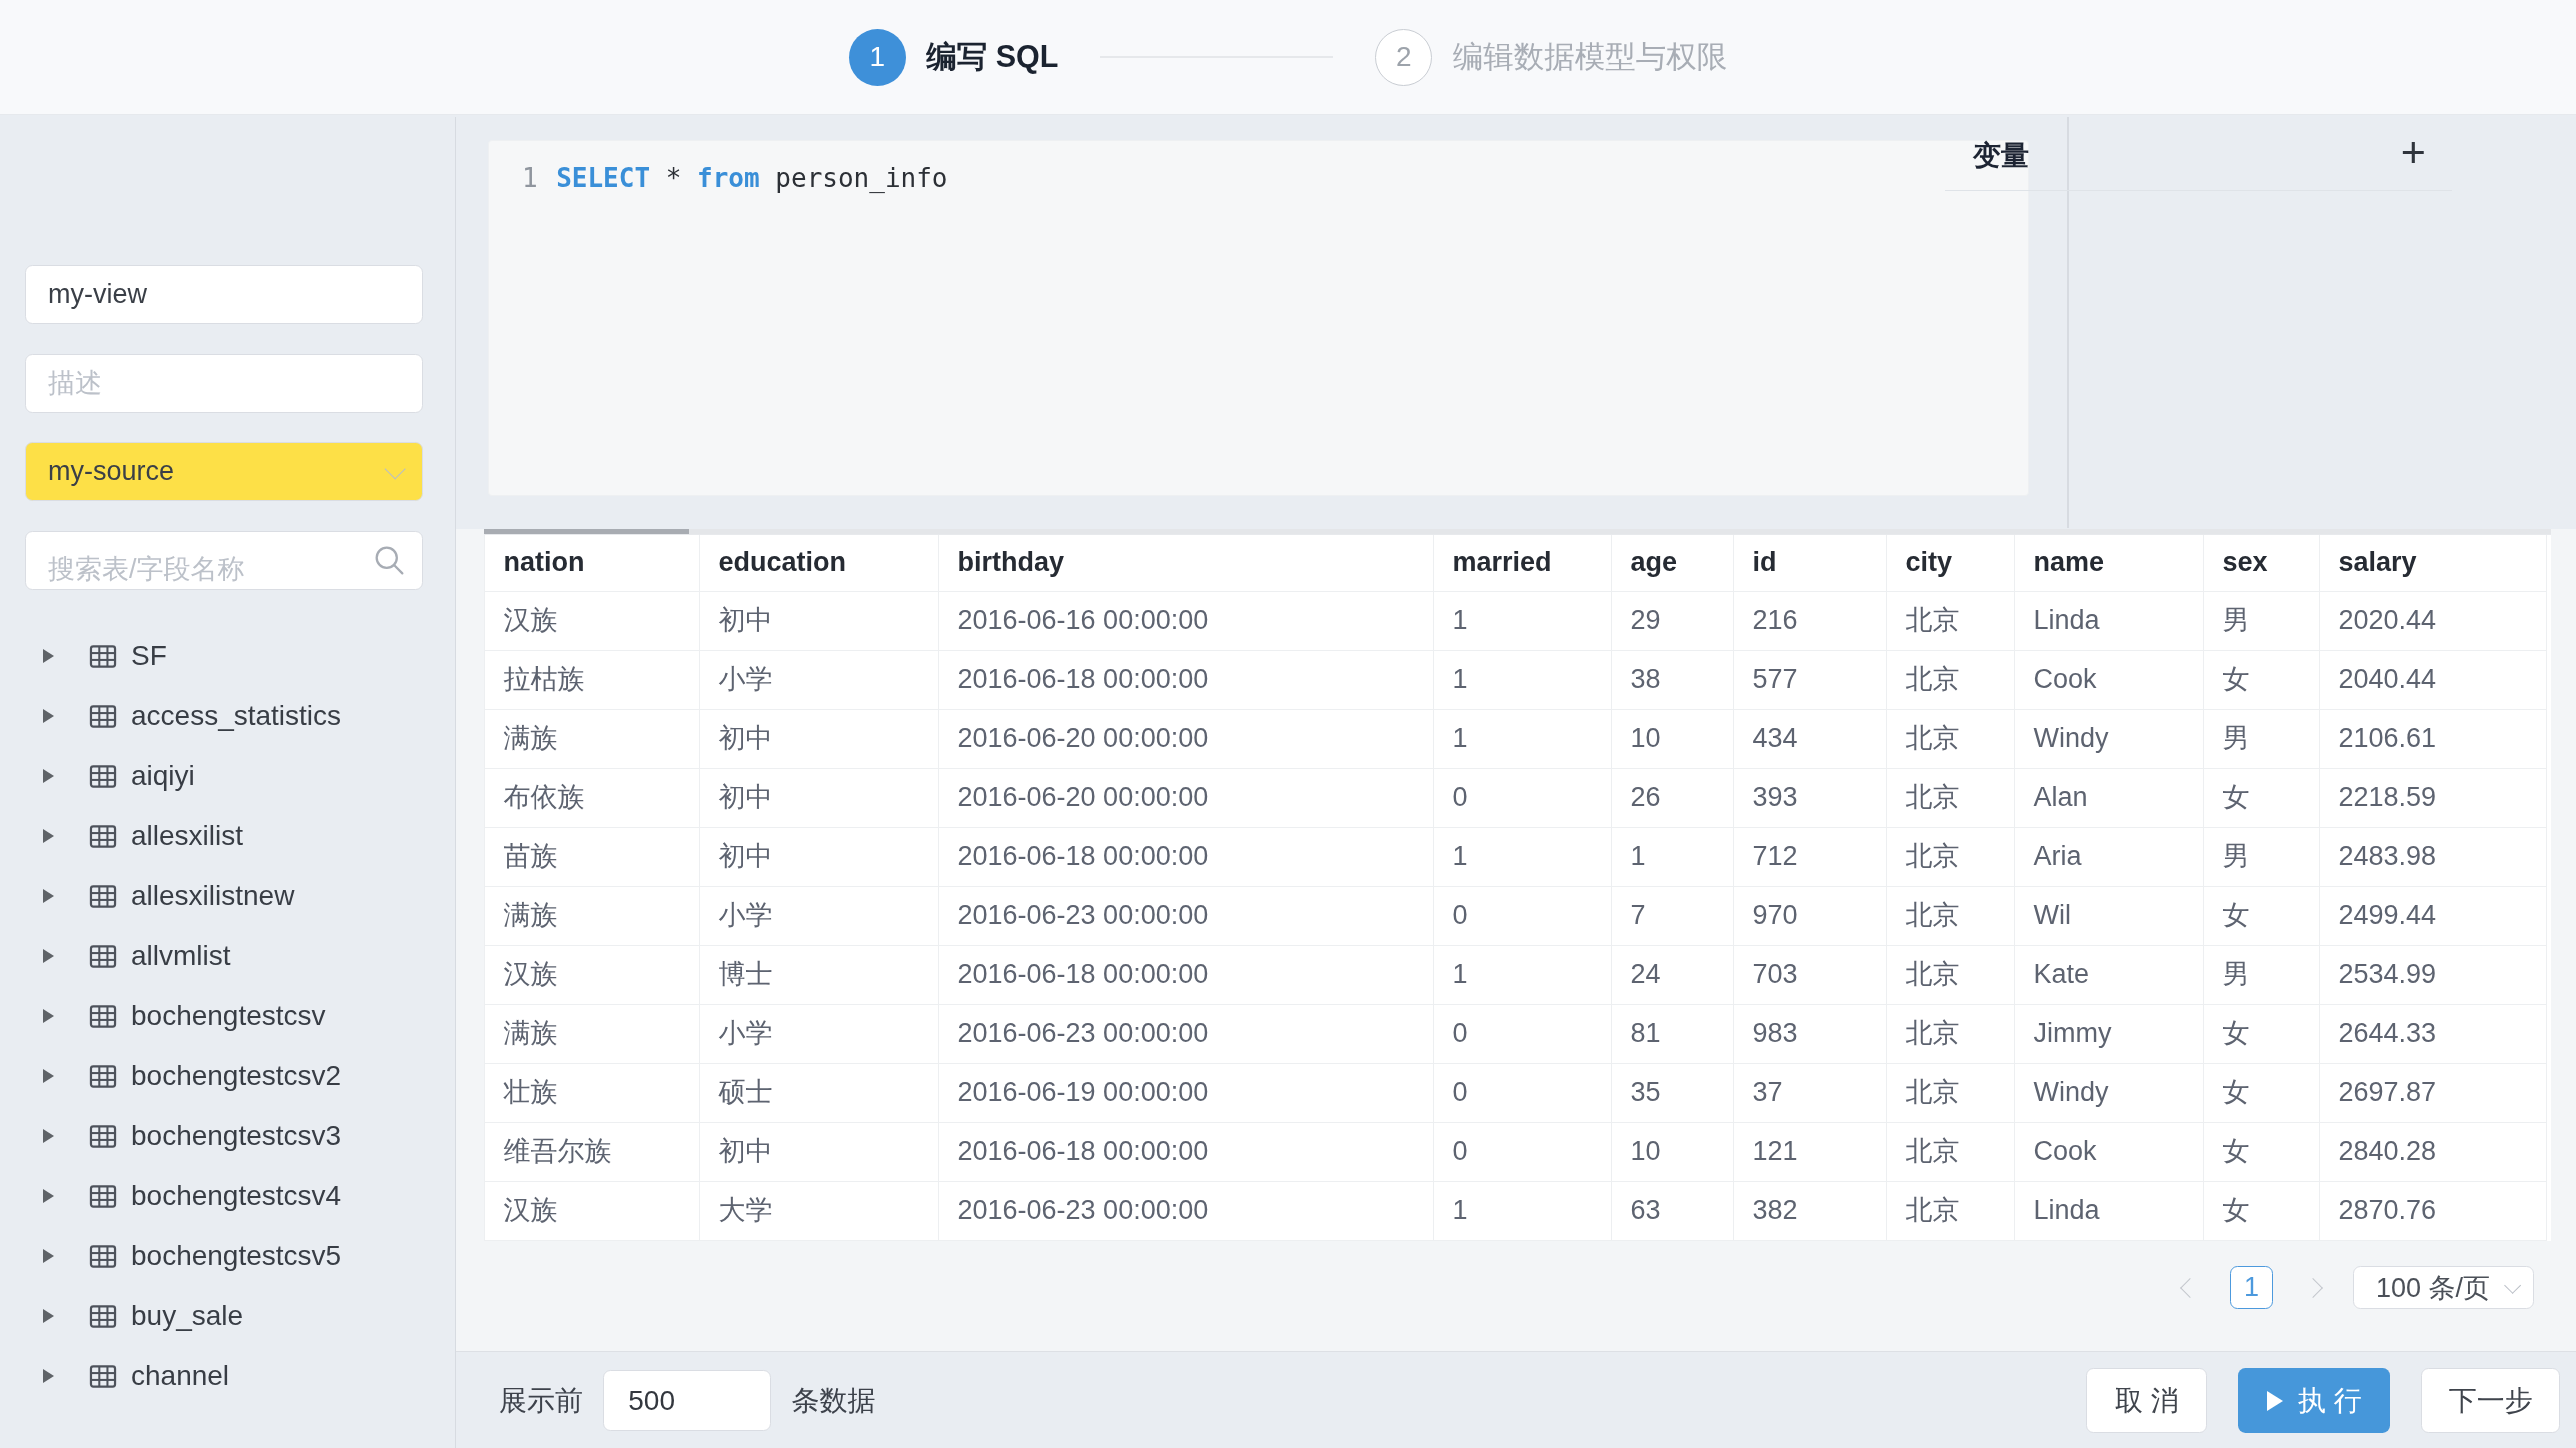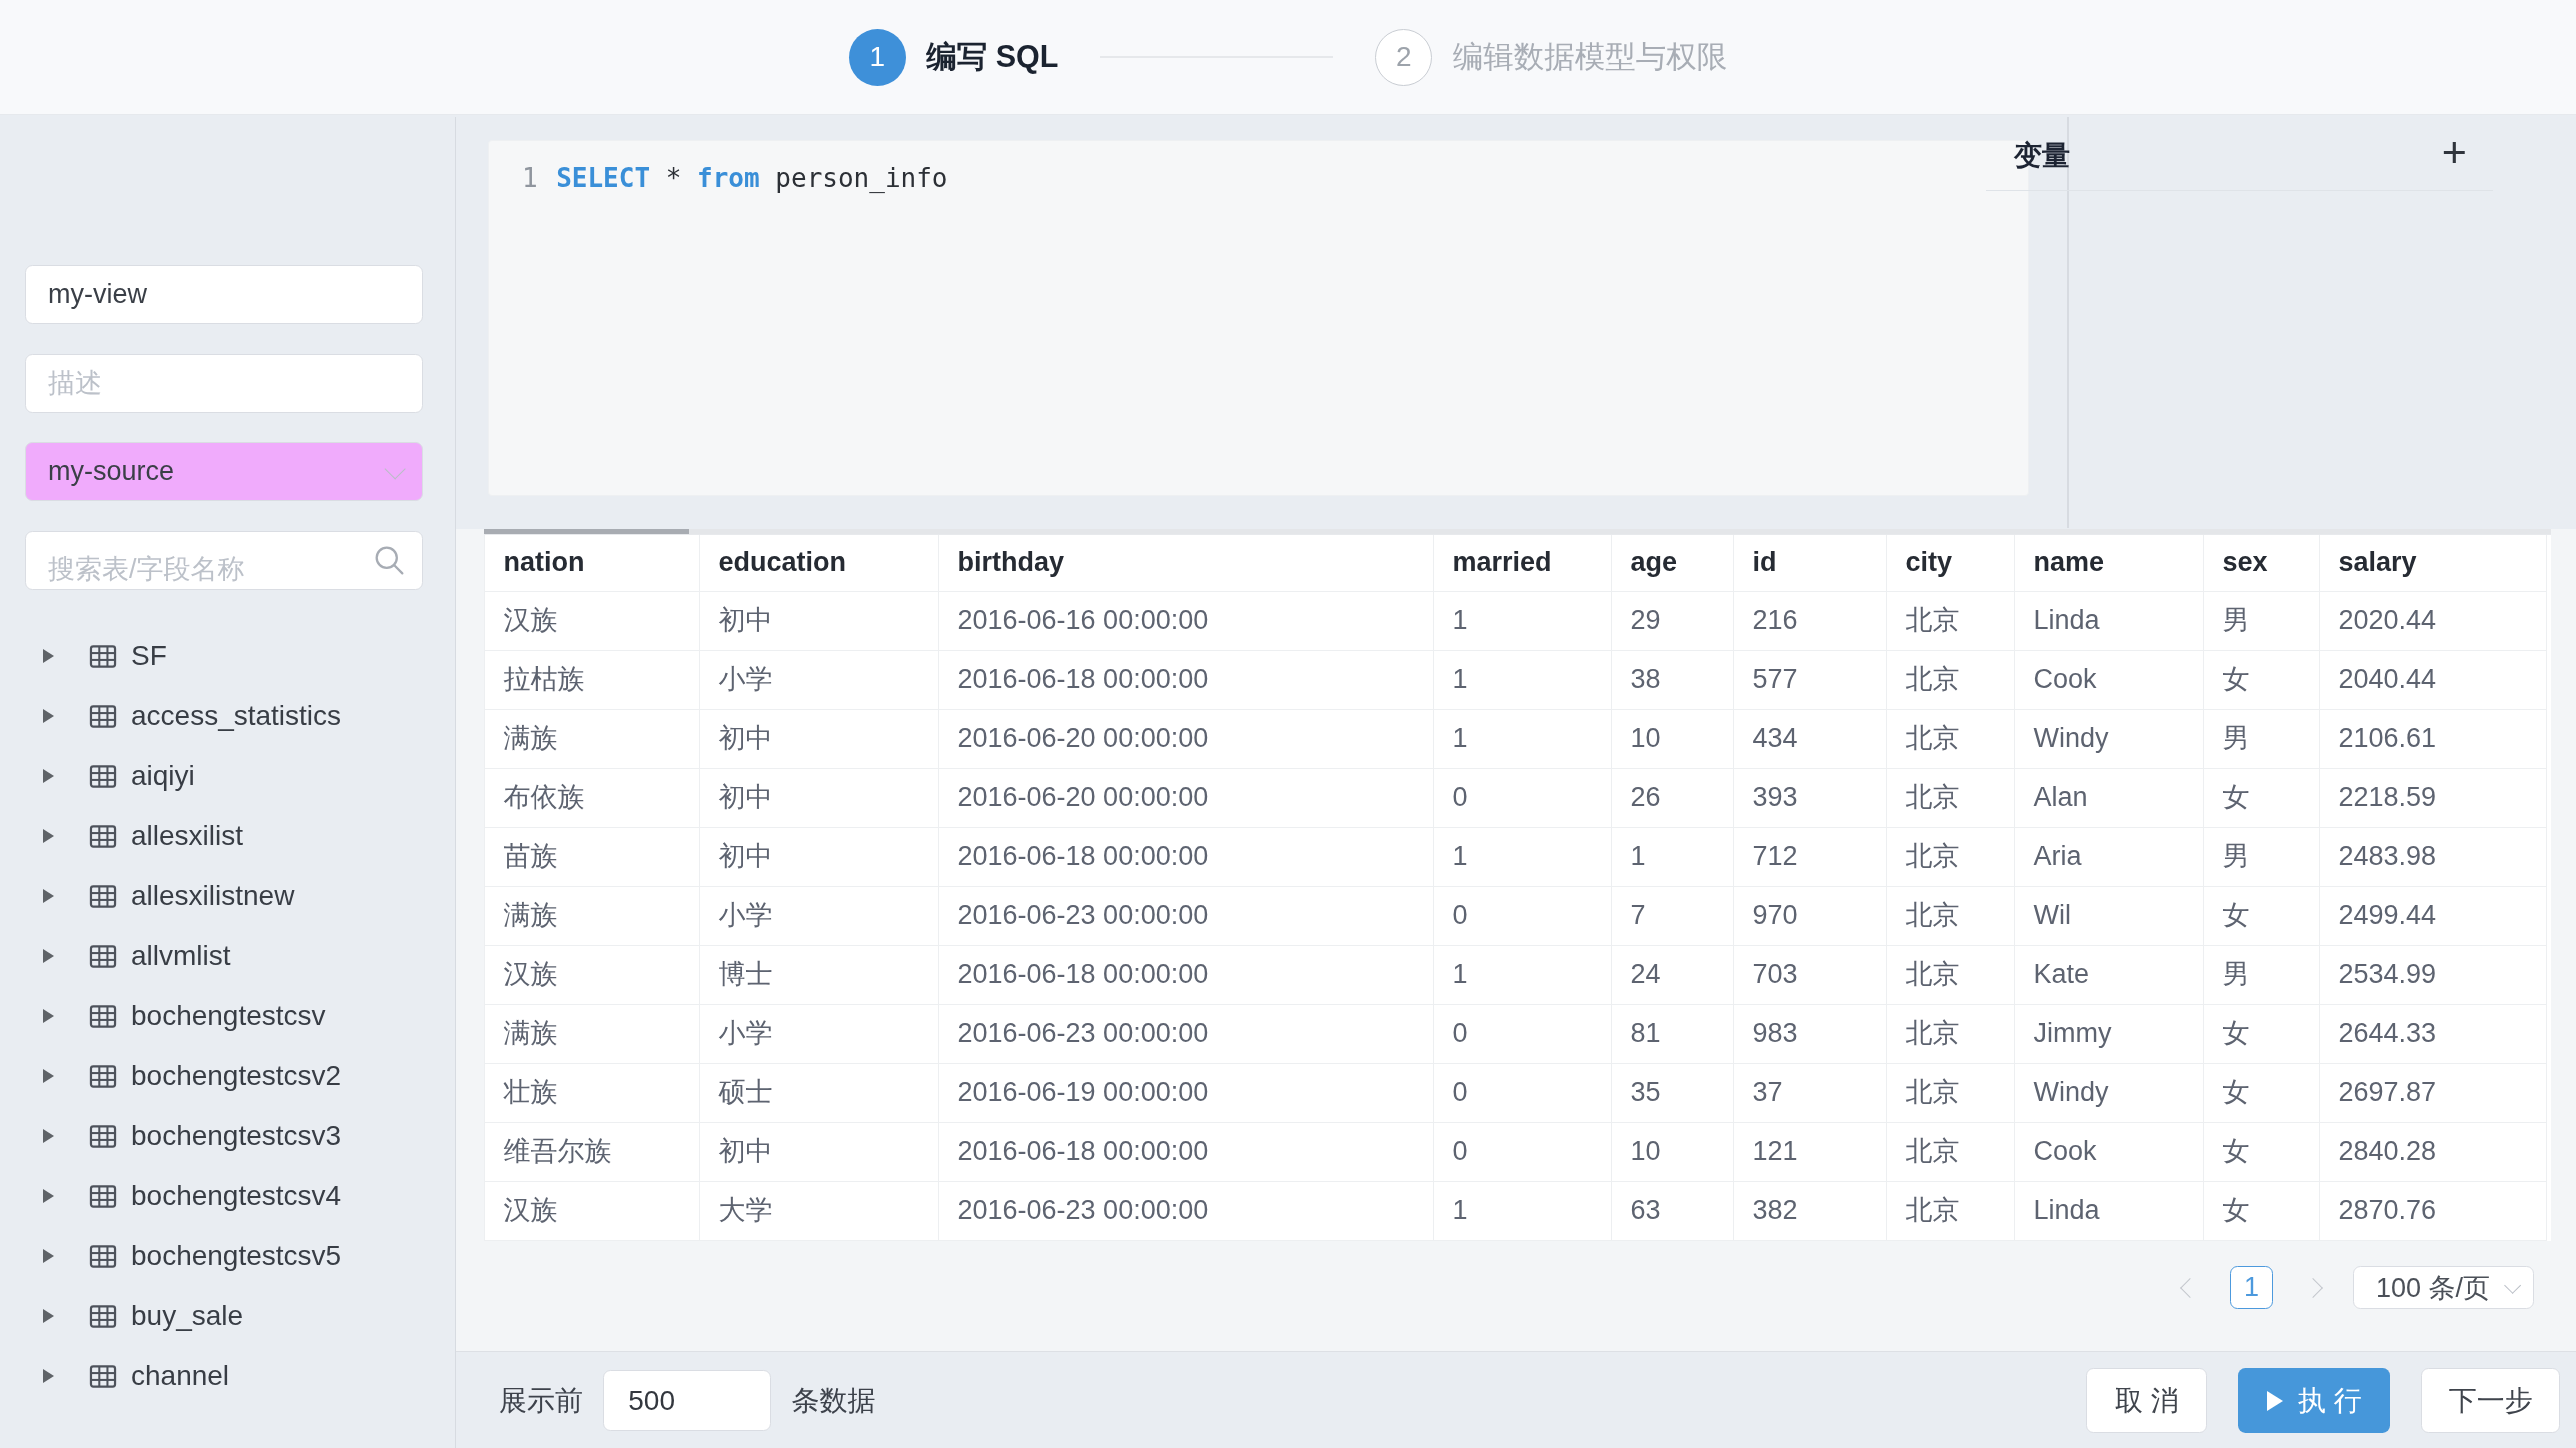--- a/index.html
+++ b/index.html
@@ -23,21 +23,21 @@
 
   
   .sidebar { position:absolute; left:0; top:117px; width:456px; height:1331px;
     background:#e9edf2; border-right:1.8px solid #d7dbe1; }
   .side-input { position:absolute; left:25px; width:398px; height:59px;
     background:#fff; border:1.8px solid #dadde3; border-radius:7.4px;
     font-size:27px; color:#3a3f47; padding:0 22px;
     font-family:"Liberation Sans","DejaVu Sans",sans-serif; outline:none; }
   .side-input::placeholder { color:#bcc1c9; }
   .select-box { position:absolute; left:25px; width:398px; height:59px;
-    background:#f0abfc; border:1.8px solid #dadde3; border-radius:7.4px;
+    background:#fde047; border:1.8px solid #dadde3; border-radius:7.4px;
     display:flex; align-items:center; padding:0 22px;
     font-size:27px; color:#3a3f47; cursor:pointer; }
   .chevron-down { width:15px; height:15px; border-right:1.8px solid #b9bec6;
     border-bottom:1.8px solid #b9bec6; transform:rotate(45deg) translateY(-3.7px);
     margin-left:auto; }
   .search-wrap { position:absolute; left:25px; top:414px; width:398px; height:59px; }
   .search-wrap input { position:absolute; left:0; top:0; width:398px; height:59px;
     background:#fff; border:1.8px solid #dadde3; border-radius:7.4px;
     font-size:27px; color:#3a3f47; padding:18px 65px 0 22px; outline:none;
     font-family:"Liberation Sans","DejaVu Sans",sans-serif; }
@@ -58,21 +58,21 @@
     background:#f6f7f8; border:0.9px solid #eef0f2; border-radius:3.7px; cursor:text; }
   .editor-line { position:absolute; left:33px; top:22px; display:flex; align-items:baseline;
     font-family:"DejaVu Sans Mono","Liberation Mono",monospace; font-size:26px; }
   .line-num { color:#8f959e; margin-right:18.5px; }
   .sql .kw { color:#3a8fd8; font-weight:bold; white-space:pre; }
   .sql .plain { color:#2c3036; white-space:pre; }
 
   
   .var-divider { position:absolute; left:2067px; top:117px; width:1.8px; height:411px;
     background:#d7dbe1; }
-  .var-panel { position:absolute; left:1986px; top:117px; width:507px; height:411px;text-decoration:underline; }
+  .var-panel { position:absolute; left:1945px; top:117px; width:507px; height:411px;text-decoration:underline; }
   .var-header { position:absolute; left:0; top:0; width:507px; height:74px;
     border-bottom:1.8px solid #dfe3e8; }
   .var-title { position:absolute; left:28px; top:20.3px; font-size:28px; font-weight:bold; color:#1d2433; }
   .plus-icon { position:absolute; right:16.6px; top:13px; width:44px; height:44px;
     display:flex; align-items:center; justify-content:center;
     font-size:43px; font-weight:300; color:#2f343c; cursor:pointer; }
   .plus-icon::before { content:"+"; }
   .var-empty { position:absolute; left:0; top:109px; width:507px; text-align:center;
     font-size:27px; color:#c3c7ce; }
 

